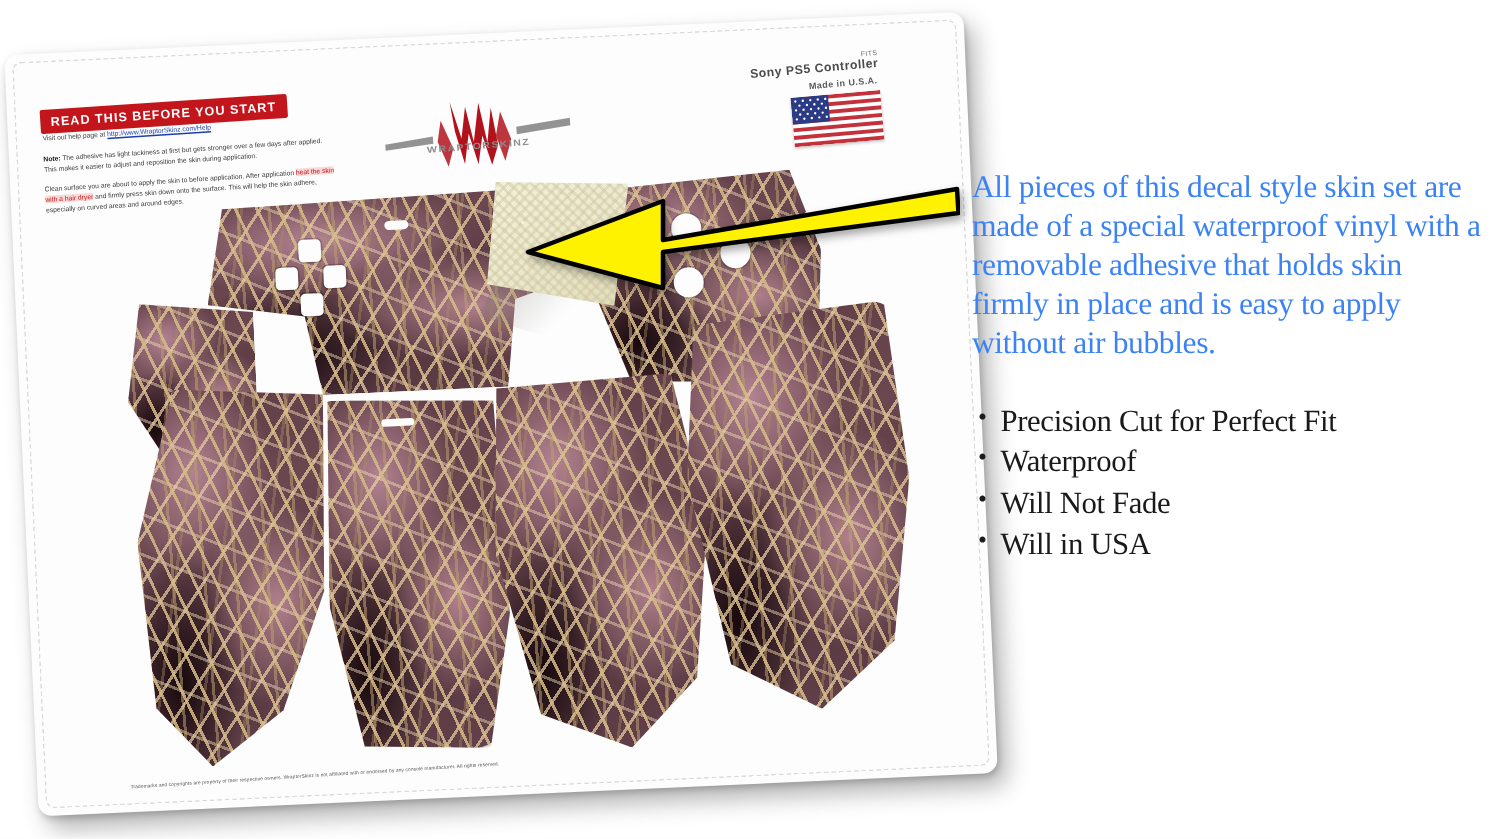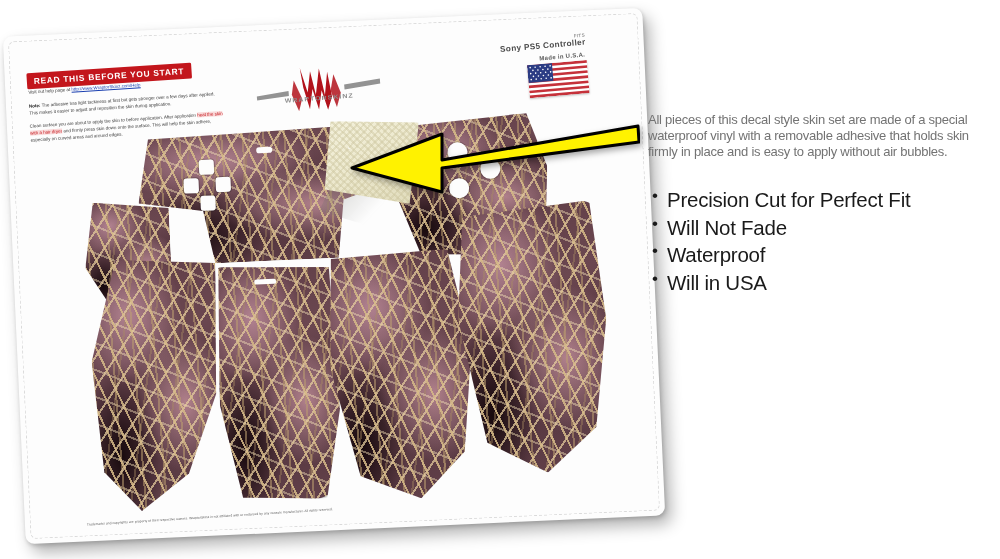--- a/index.html
+++ b/index.html
@@ -164,28 +164,28 @@
   
   #arrow {
     position:absolute; left:346px; top:112px;
     width:294px; height:84px;
     filter: drop-shadow(2px 3px 3px rgba(0,0,0,.35));
   }
 
   
   #copy { position:absolute; left:648px; top:112px; width:340px; }
   #para {
-    font-size:13px; line-height:1.235; color:#737373;
-    font-family:Liberation Sans, sans-serif;
+    font-size:21px; line-height:1.235; color:#3b82f6;
+    font-family:Liberation Serif, serif;
     letter-spacing:-.25px;
   }
   #bullets {
     margin-top:26px; list-style:none;
     font-size:20.5px; line-height:1.34; color:#1a1a1a;
-    font-family:Liberation Sans, sans-serif;
+    font-family:Liberation Serif, serif;
     letter-spacing:-.25px;
   }
   #bullets li { padding-left:19px; position:relative; }
   #bullets li::before {
     content:"•"; position:absolute; left:4px; top:-1px; font-size:17px;
   }
 </style>
 </head>
 <body>
 
@@ -299,17 +299,17 @@
 </div>
 
 <svg id="arrow" viewBox="0 0 294 84">
   <polygon points="292,14 96,48 96,22 6,56 96,80 96,56 293,30" fill="#FFF200" stroke="#000000" stroke-width="3" stroke-linejoin="round"></polygon>
 </svg>
 
 <div id="copy">
   <p id="para">All pieces of this decal style skin set are made of a special waterproof vinyl with a removable adhesive that holds skin firmly in place and is easy to apply without air bubbles.</p>
   <ul id="bullets">
     <li>Precision Cut for Perfect Fit</li>
+    <li>Waterproof</li>
     <li>Will Not Fade</li>
-    <li>Waterproof</li>
     <li>Will in USA</li>
   </ul>
 </div>
 
 </body></html>

